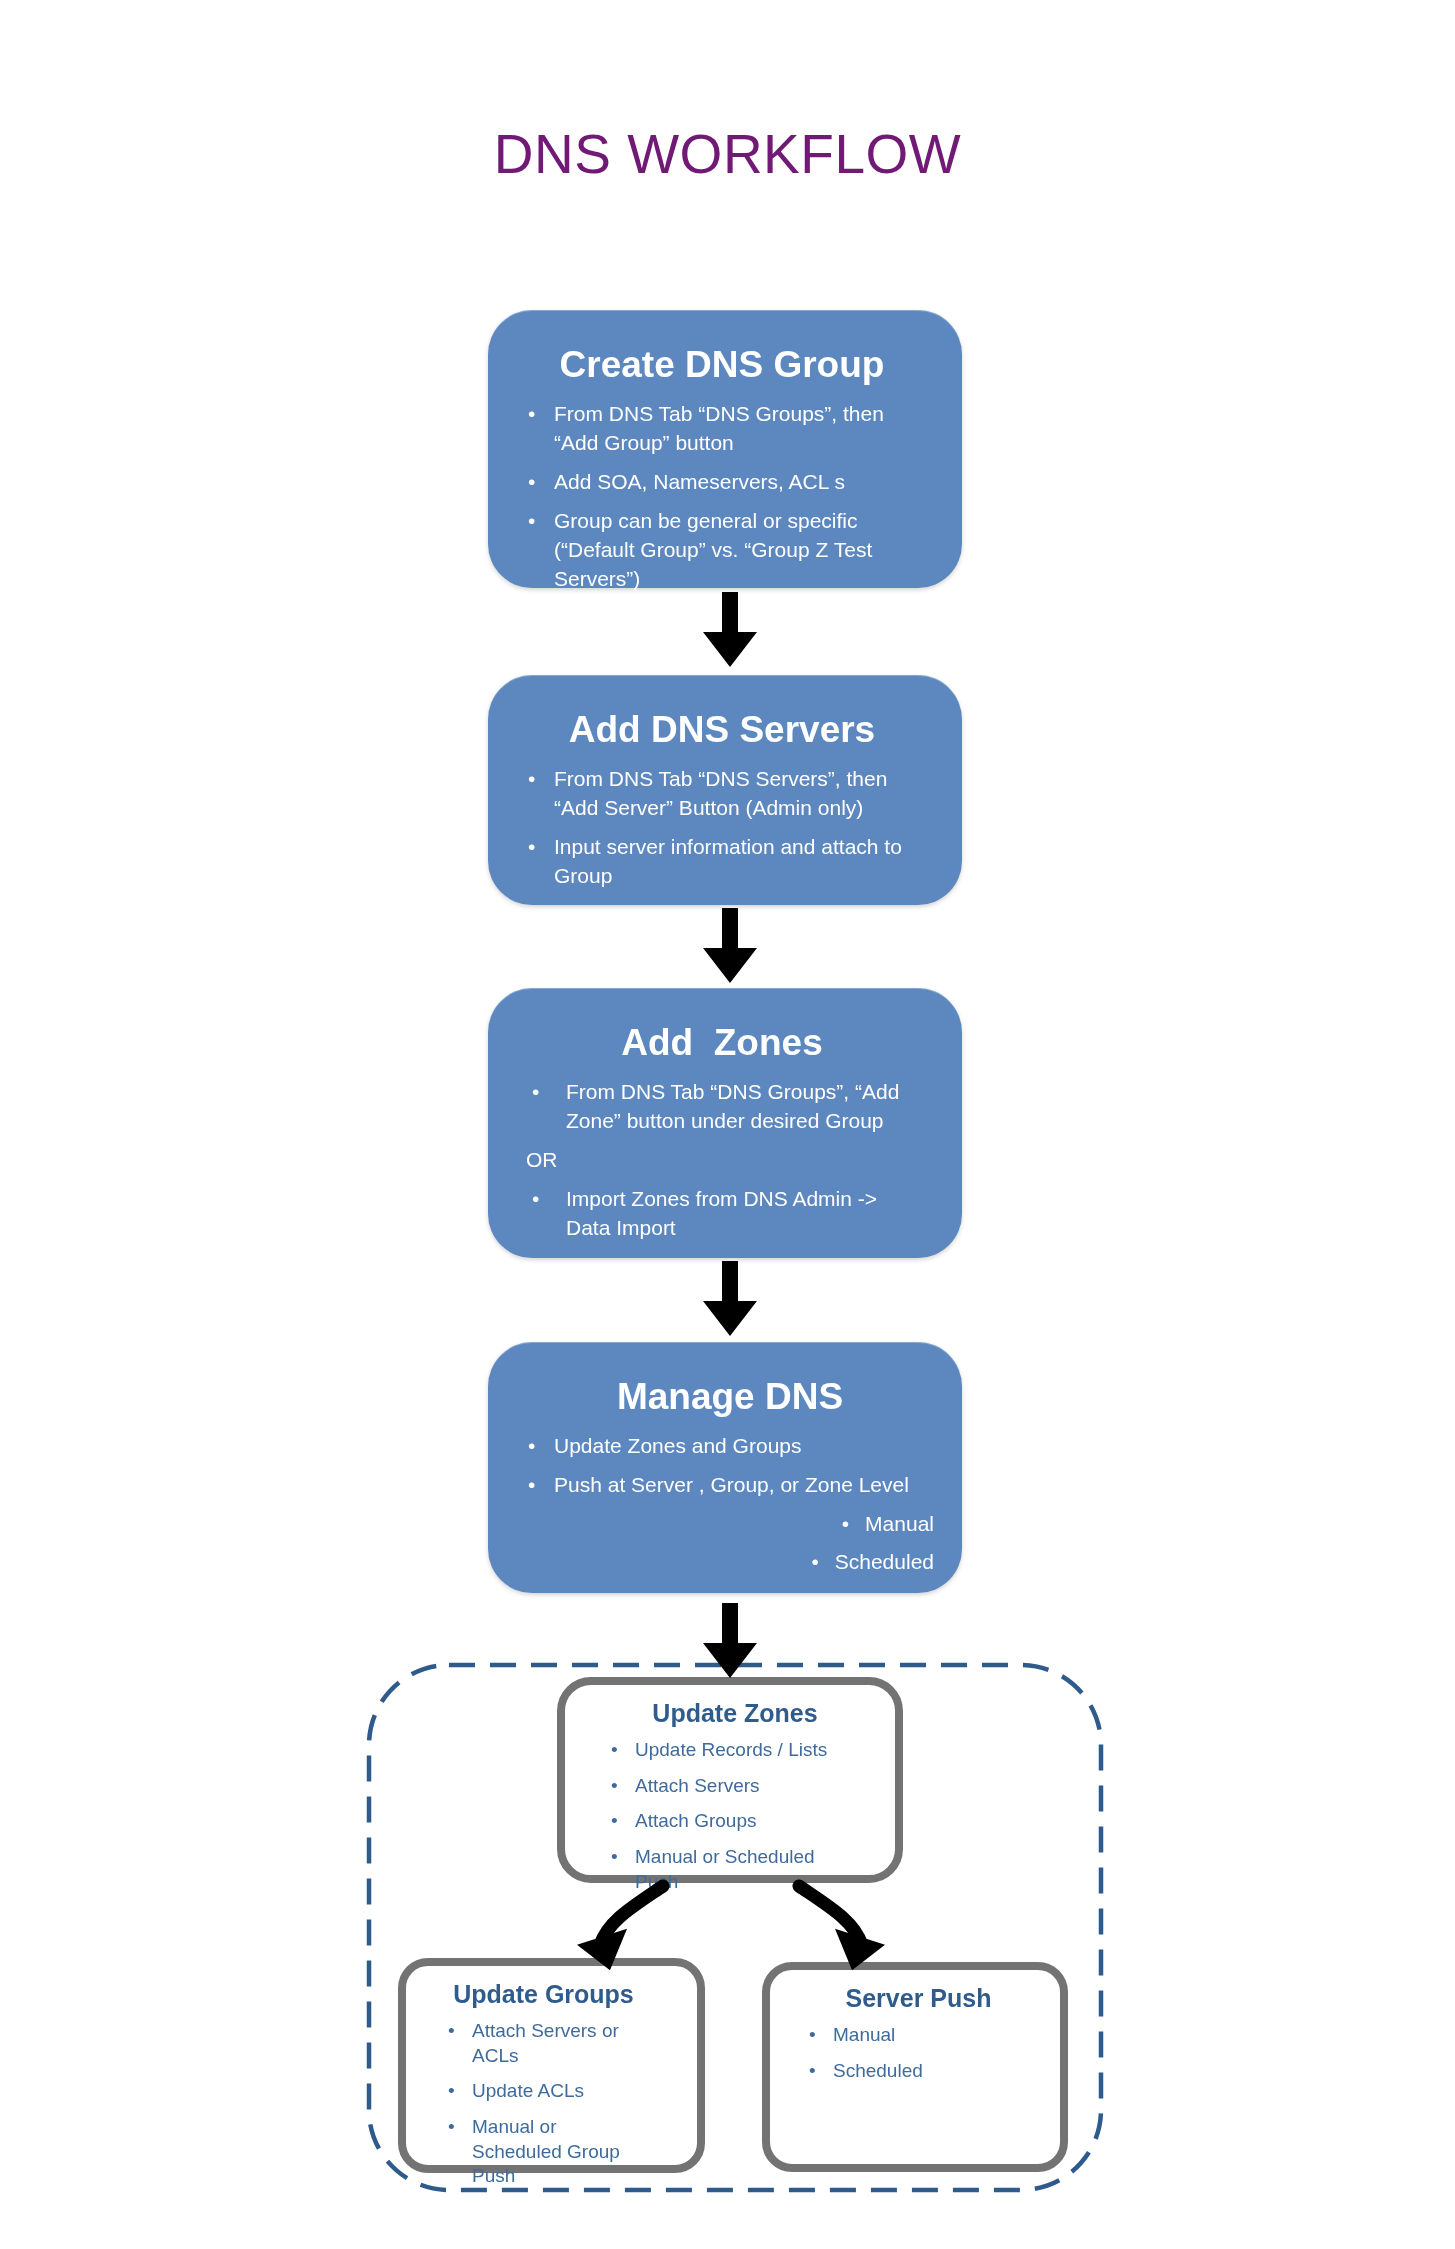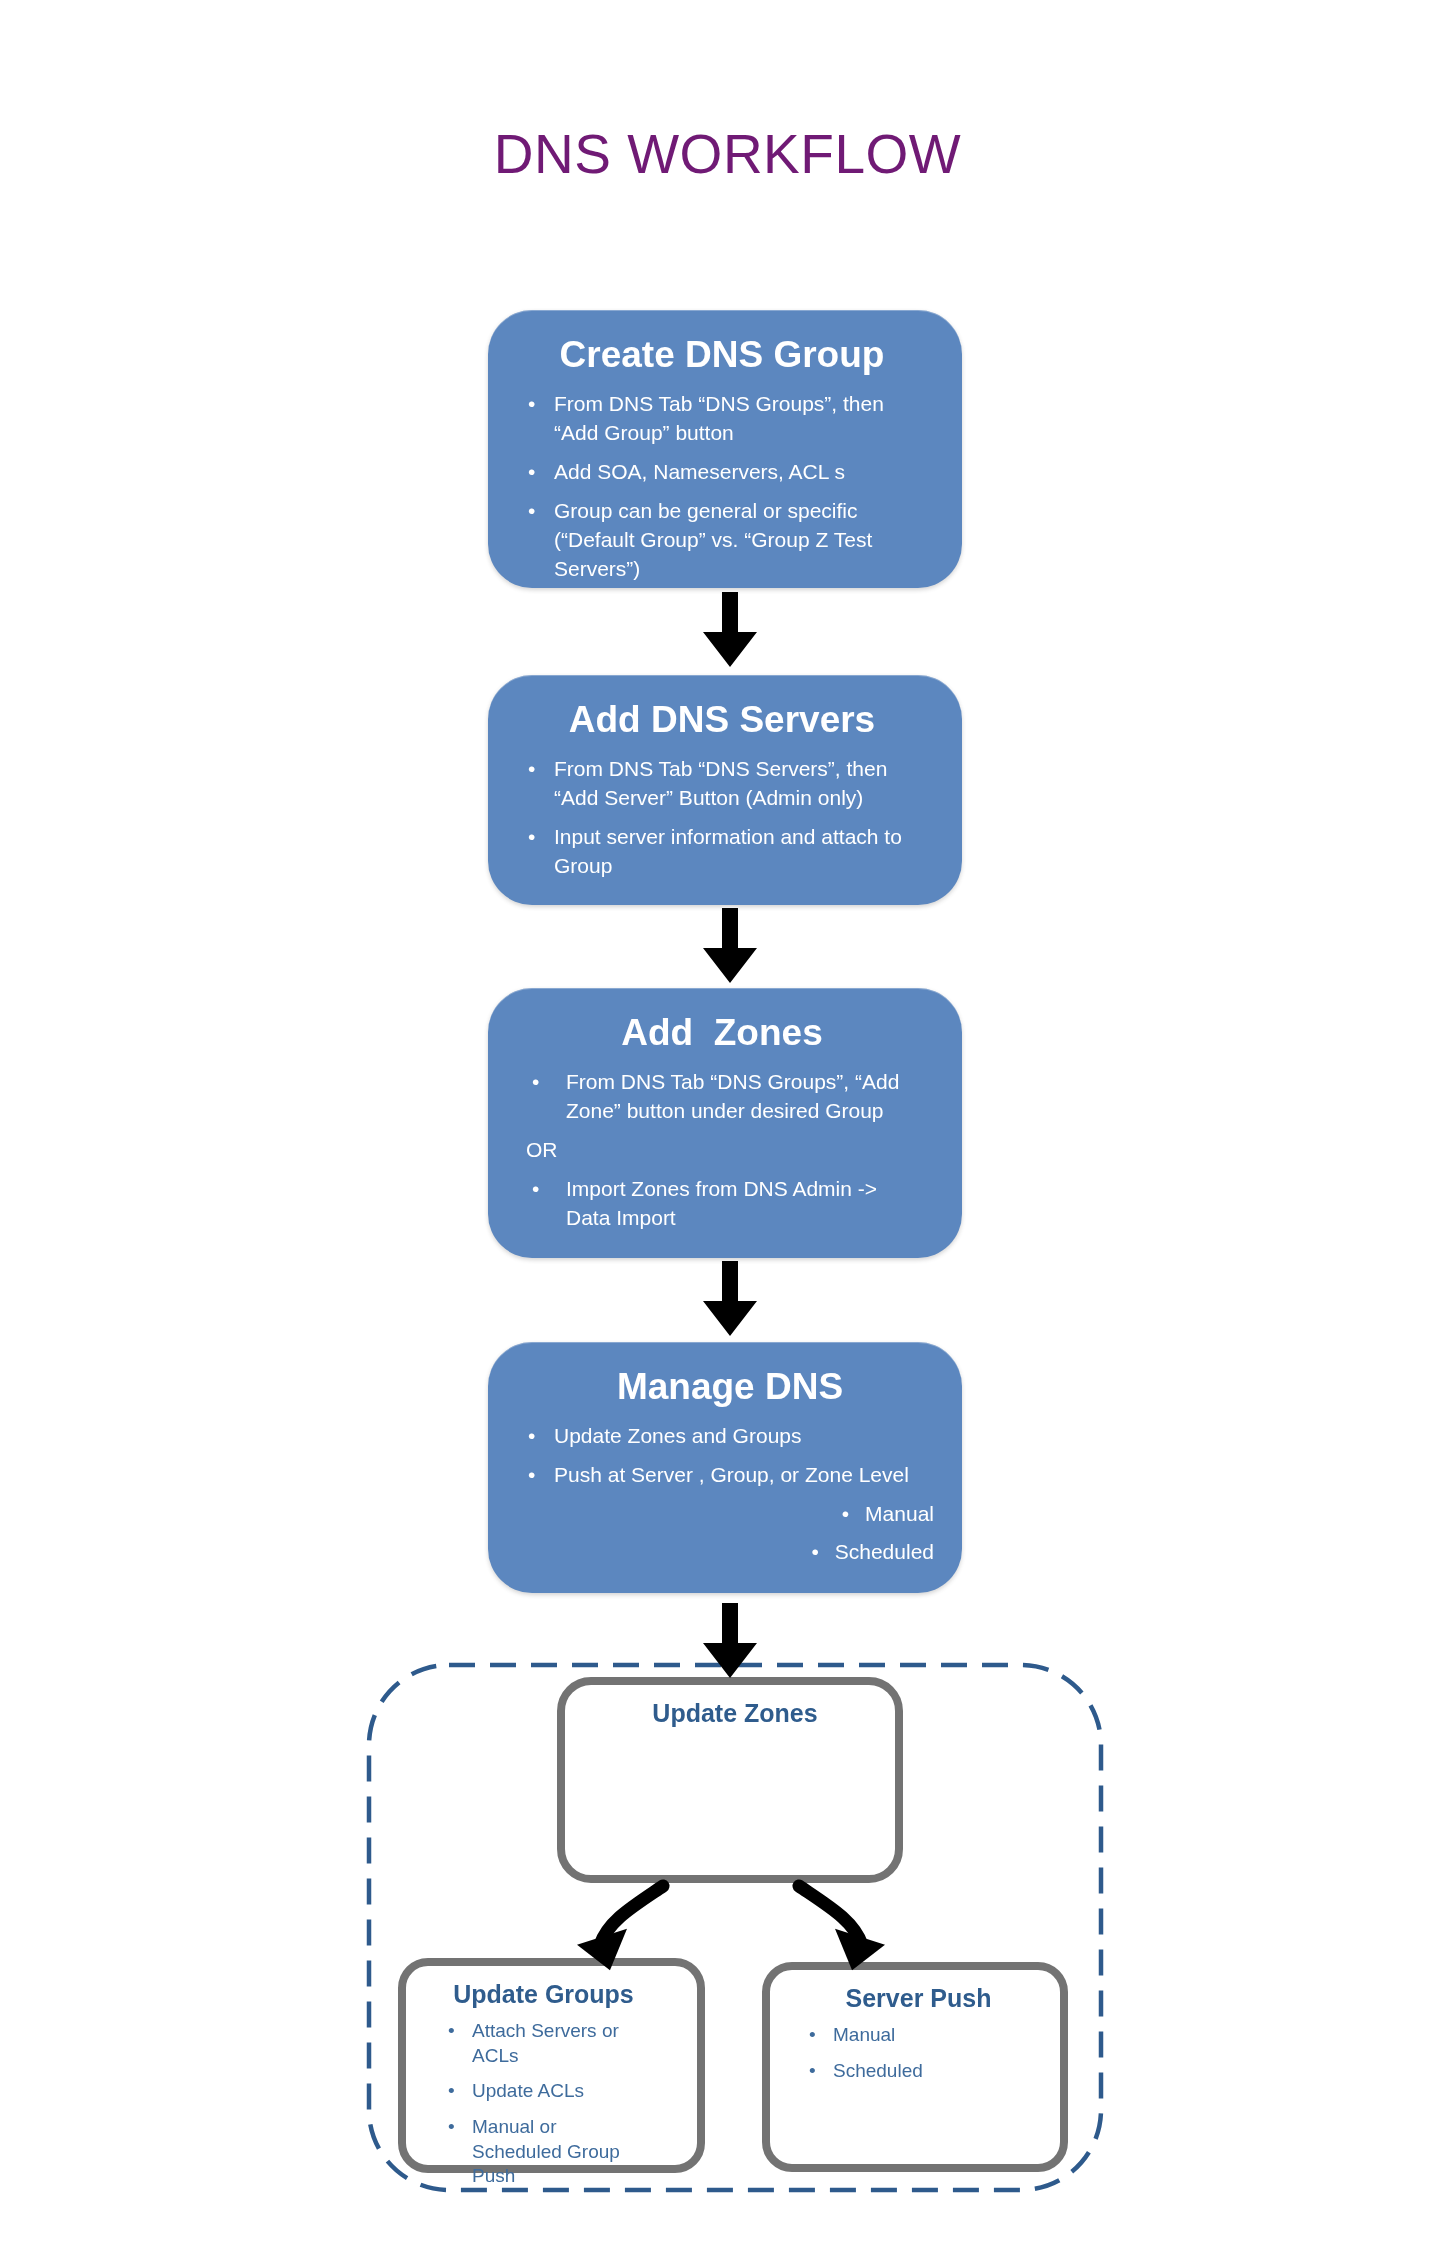--- a/index.html
+++ b/index.html
@@ -44,21 +44,21 @@
   .flow-box {
     position: absolute;
     left: 488px;
     width: 474px;
     background: #5C87BF;
     border-radius: 44px;
     color: #ffffff;
     z-index: 3;
     box-shadow: 0 2px 4px rgba(60,60,60,0.22), inset 0 1px 0 rgba(255,255,255,0.28);
     box-sizing: border-box;
-    padding: 16px 44px 0 38px;
+    padding: 26px 44px 0 38px;
   }
   .flow-box.wide-text { padding-right: 28px; }
   .flow-heading {
     text-align: center;
     font-size: 37px;
     font-weight: 700;
     line-height: 1.25;
     margin: 6px 0 12px 0;
     white-space: pre-wrap;
   }
@@ -151,20 +151,26 @@
       <div class="bullet"><span>Push at Server , Group, or Zone Level</span></div>
       <div class="sub-bullets">
         <div class="sub-bullet"><span class="dot">•</span><span>Manual</span></div>
         <div class="sub-bullet"><span class="dot">•</span><span>Scheduled</span></div>
       </div>
     </div>
   </div>
 
   <div class="detail-box" id="update-zones">
     <div class="detail-heading">Update Zones</div>
+    <div class="detail-body">
+      <div class="bullet"><span>Update Records / Lists</span></div>
+      <div class="bullet"><span>Attach Servers</span></div>
+      <div class="bullet"><span>Attach Groups</span></div>
+      <div class="bullet"><span>Manual or Scheduled Push</span></div>
+    </div>
   </div>
 
   <div class="detail-box" id="update-groups">
     <div class="detail-heading">Update Groups</div>
     <div class="detail-body">
       <div class="bullet"><span>Attach Servers or ACLs</span></div>
       <div class="bullet"><span>Update ACLs</span></div>
       <div class="bullet"><span>Manual or Scheduled Group Push</span></div>
     </div>
   </div>

